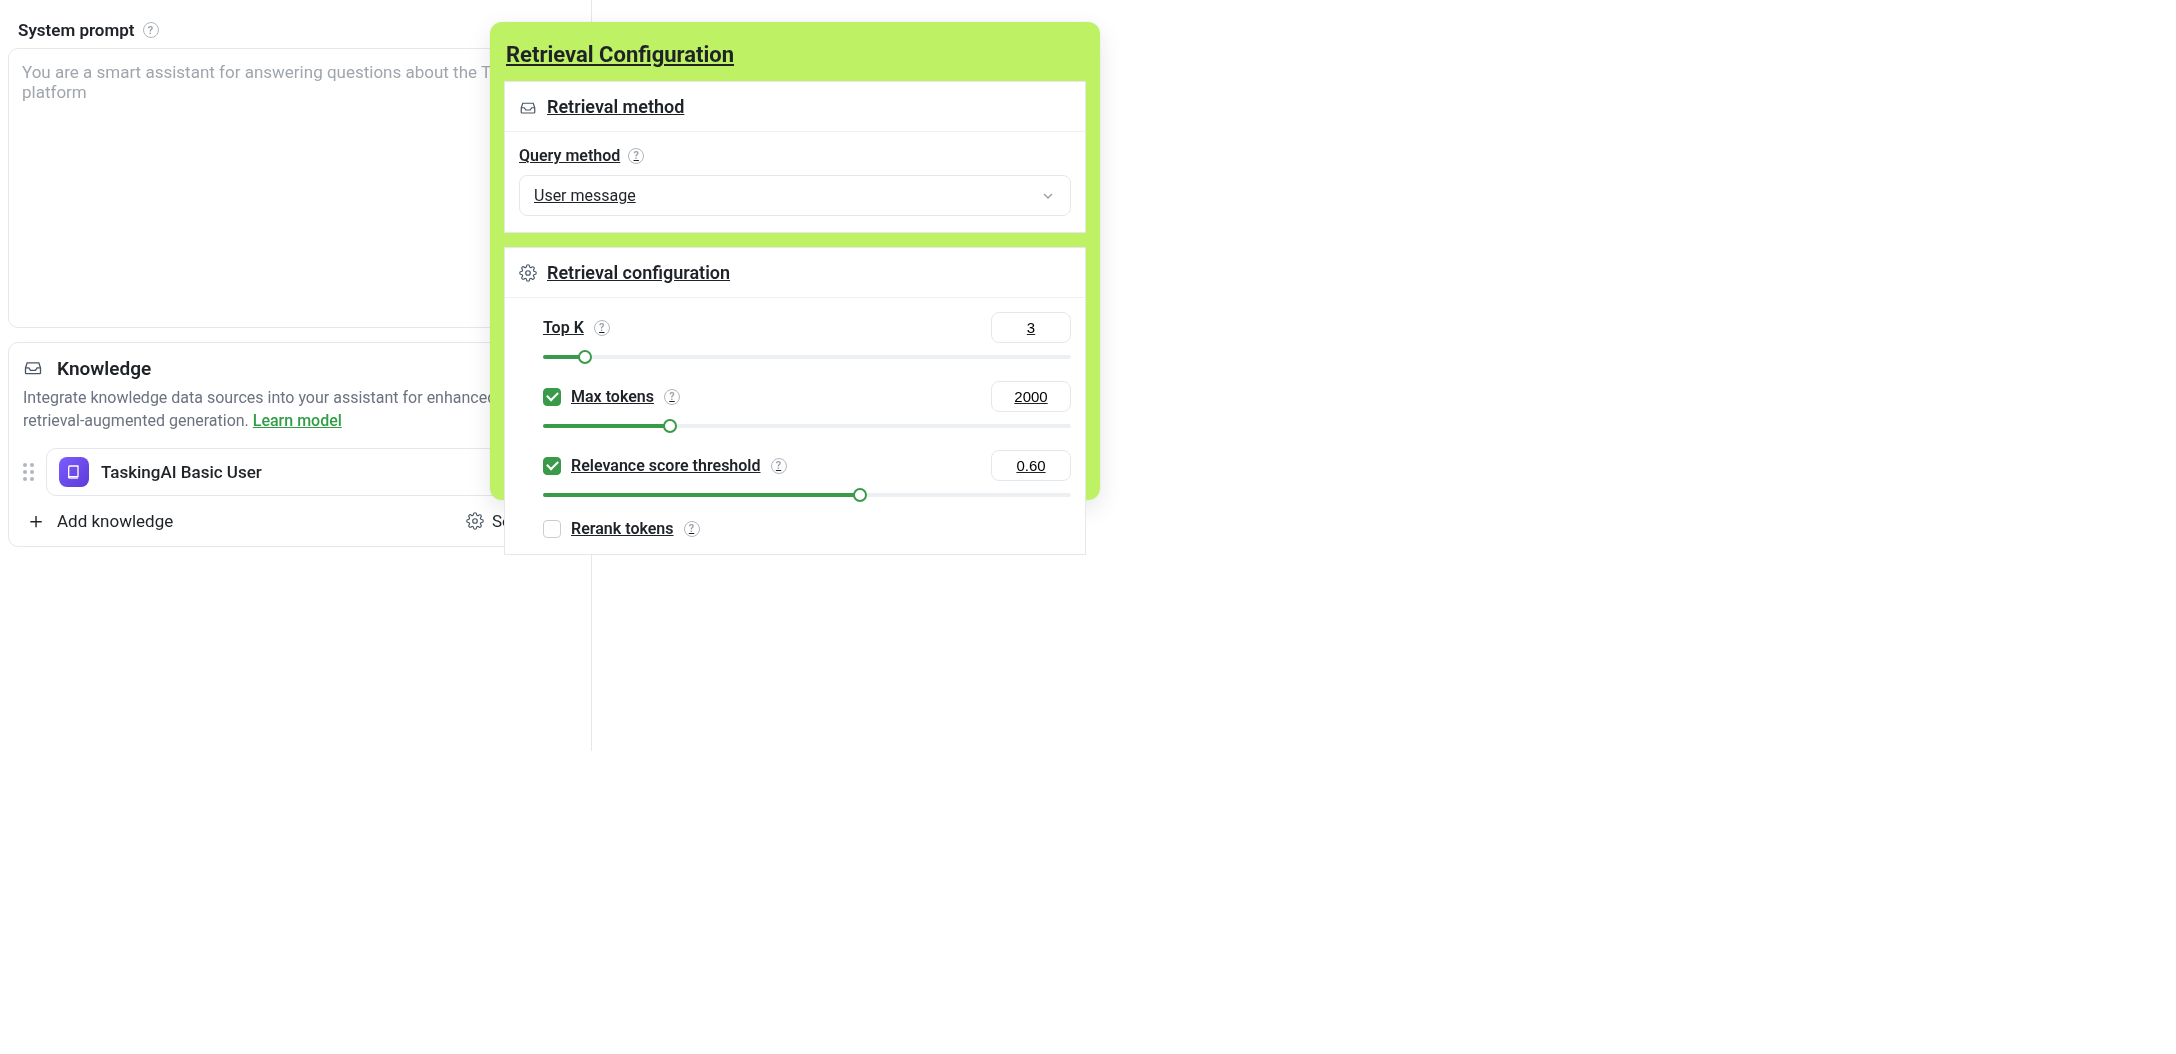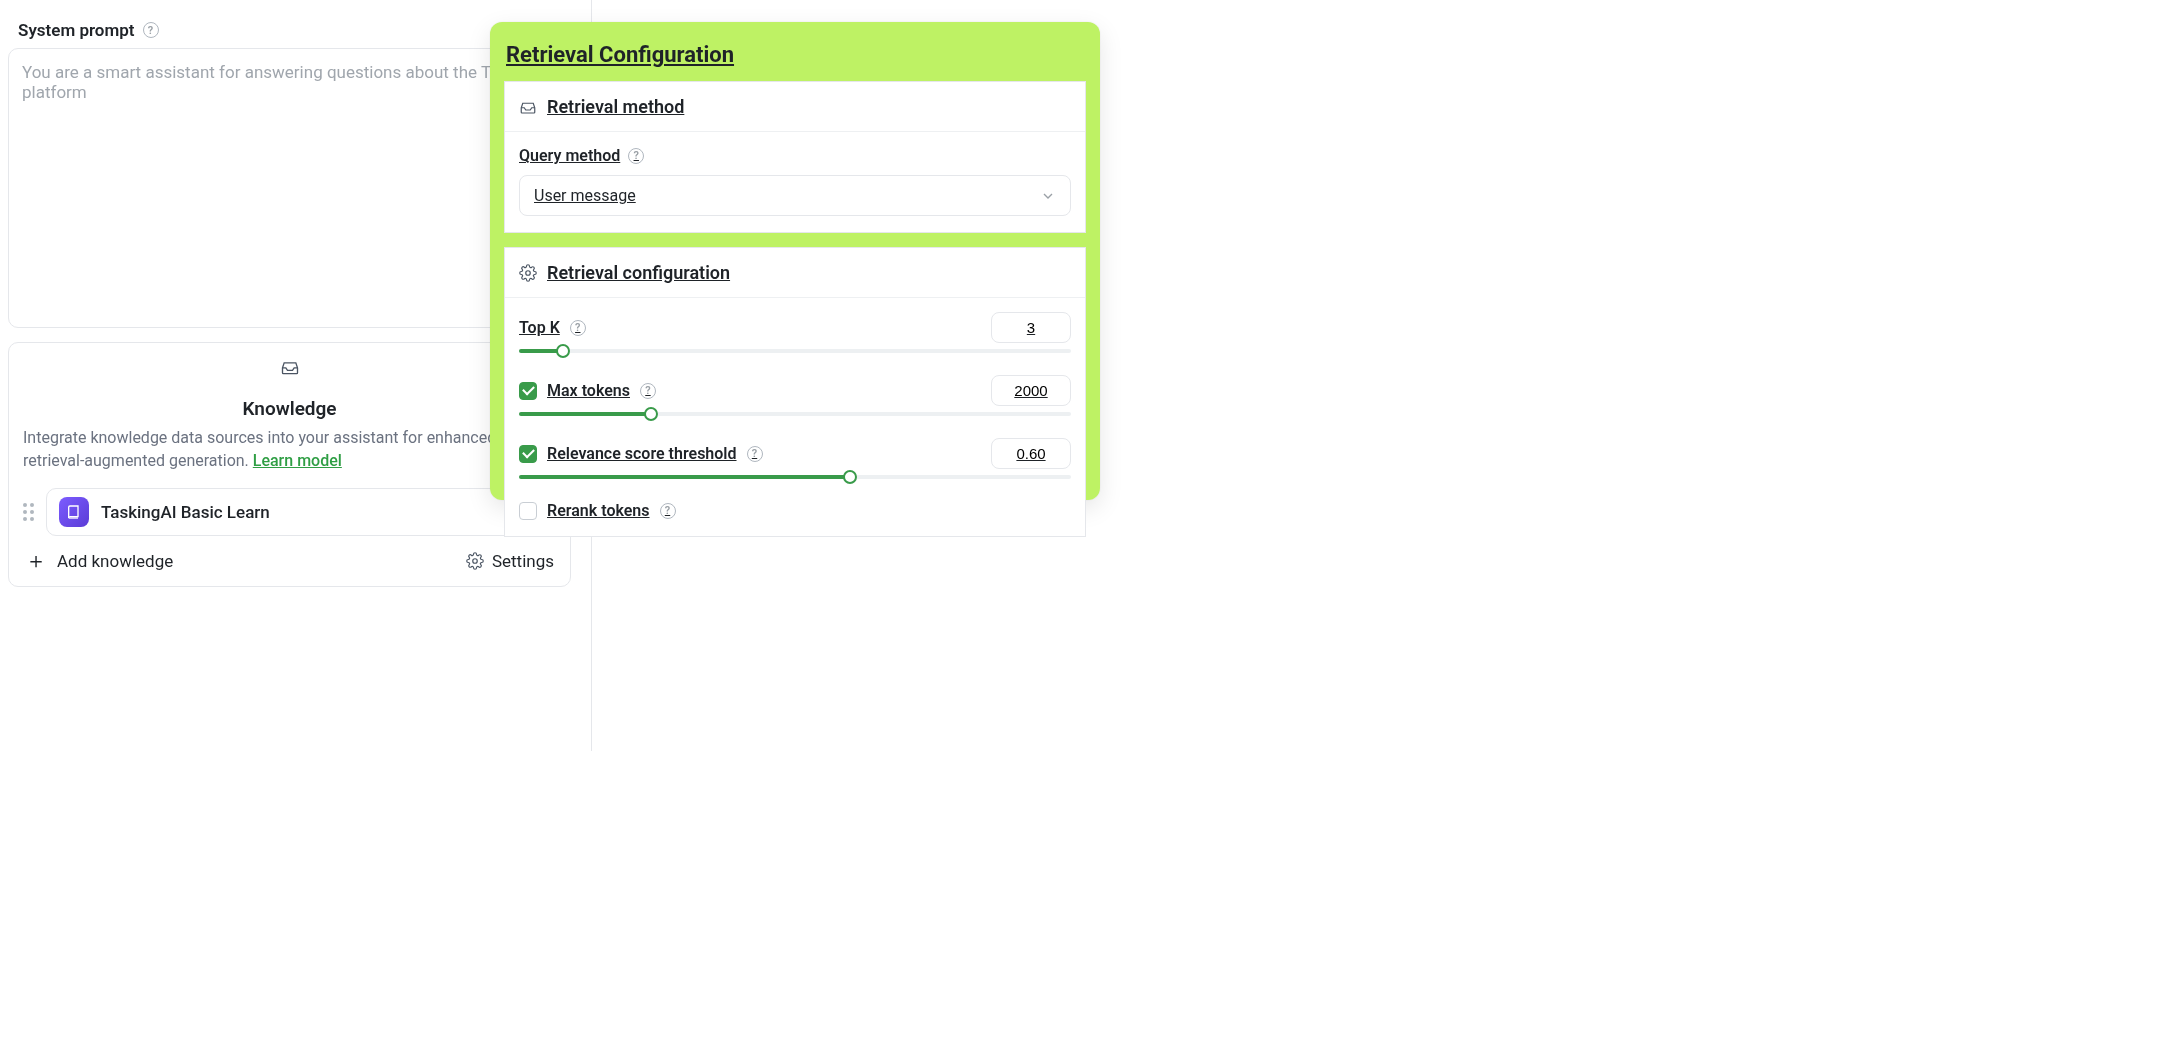--- a/index.html
+++ b/index.html
@@ -73,23 +73,21 @@
 
   .knowledge-card {
     margin-top: 14px;
     border: 1px solid #e5e7eb;
     border-radius: 10px;
     background: #fff;
     padding: 14px 14px 0 14px;
   }
   .k-header {
     display: flex;
-    align-items: center;
-    gap: 20px;
-    flex-direction: column;
+    gap: 14px;
   }
   .k-title {
     font-size: 19px;
     font-weight: 600;
   }
   .k-desc {
     color: #6b7280;
     font-size: 16px;
     line-height: 1.45;
     margin-top: 6px;
@@ -249,22 +247,23 @@
     background: #fff;
   }
   .chev {
     color: #9aa0a6;
   }
 
   
   .cfg-row {
     display: flex;
     flex-direction: column;
-    gap: 2px;
+    gap: 8px;
     margin-bottom: 18px;
+    margin-left: 24px;
   }
   .cfg-top {
     display: flex;
     align-items: center;
     justify-content: space-between;
   }
   .cfg-left {
     display: flex;
     align-items: center;
     gap: 10px;
@@ -380,21 +379,21 @@
             <span></span>
             <span></span>
         </div>
         <div class="k-chip">
           <div class="k-avatar">
             <svg width="16" height="16" viewBox="0 0 24 24" fill="none" stroke="#fff" stroke-width="2">
               <path d="M4 19V5a2 2 0 0 1 2-2h12v16H6a2 2 0 0 0-2 2z"></path>
               <path d="M4 21h14"></path>
             </svg>
           </div>
-          <span class="k-chip-label">TaskingAI Basic Learn</span>
+          <span class="k-chip-label">TaskingAI Basic User</span>
         </div>
       </div>
 
       <div class="k-footer">
         <button class="add-knowledge">
           <span class="plus-icon">＋</span>
           <span>Add knowledge</span>
         </button>
         <button class="settings-link">
           <svg class="svg-icon" width="18" height="18" viewBox="0 0 24 24" fill="none" stroke="#4b5563" stroke-width="1.6">

